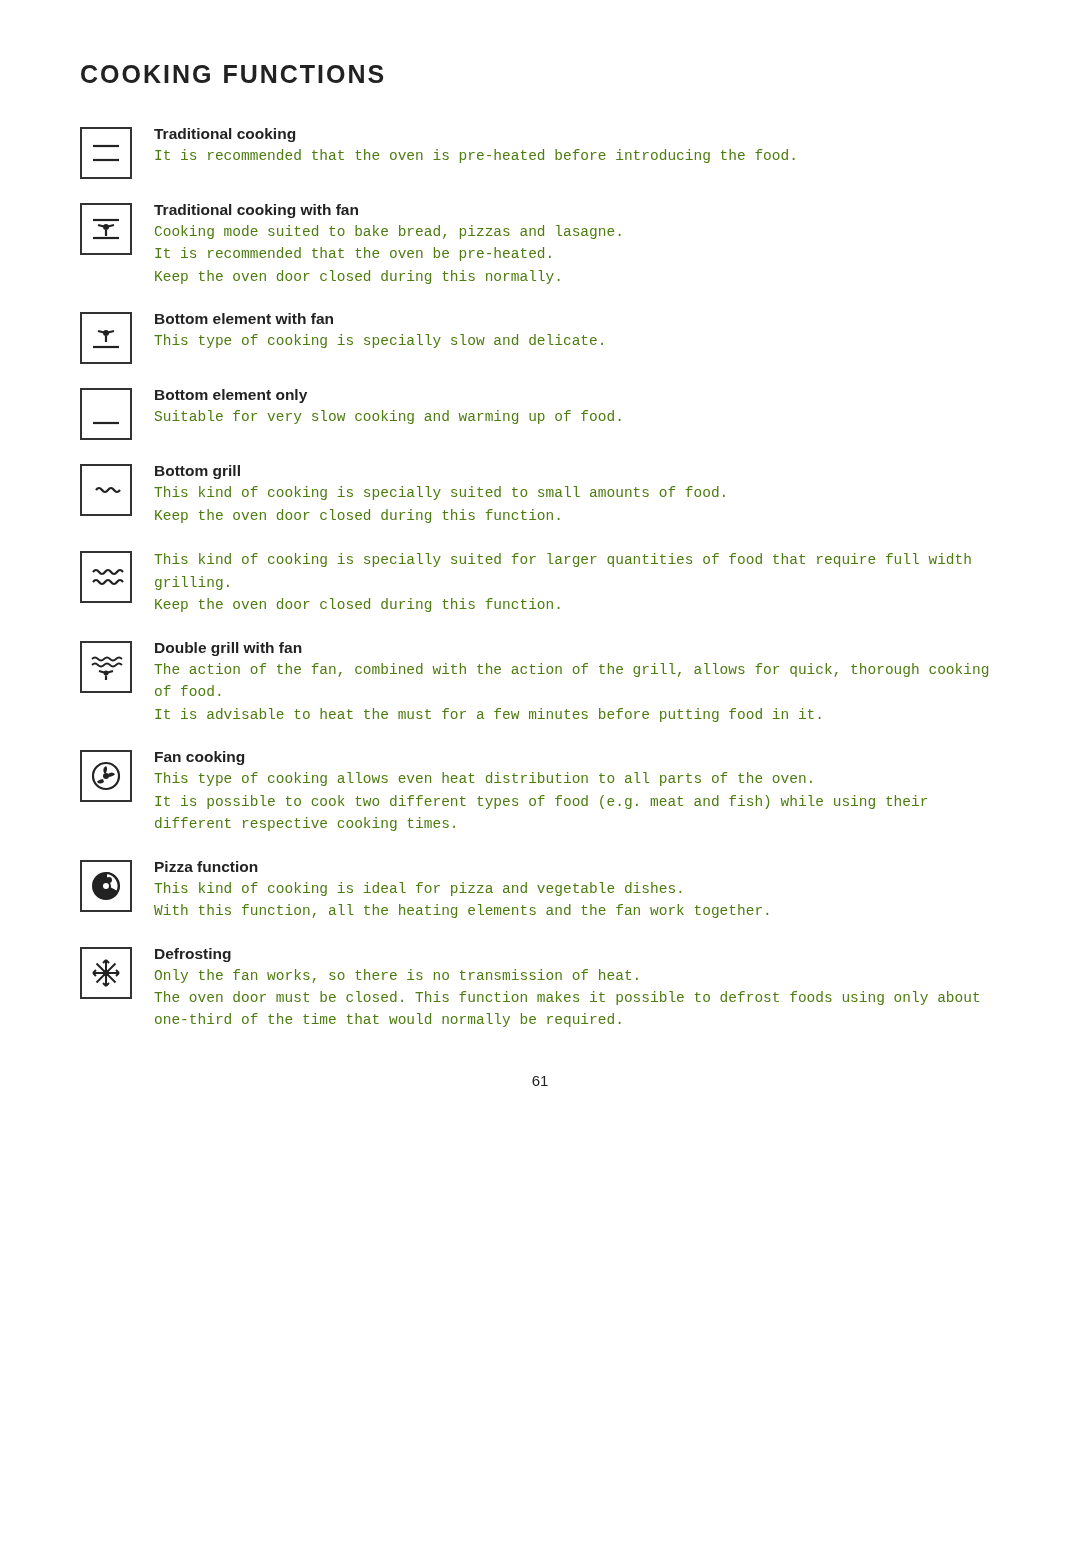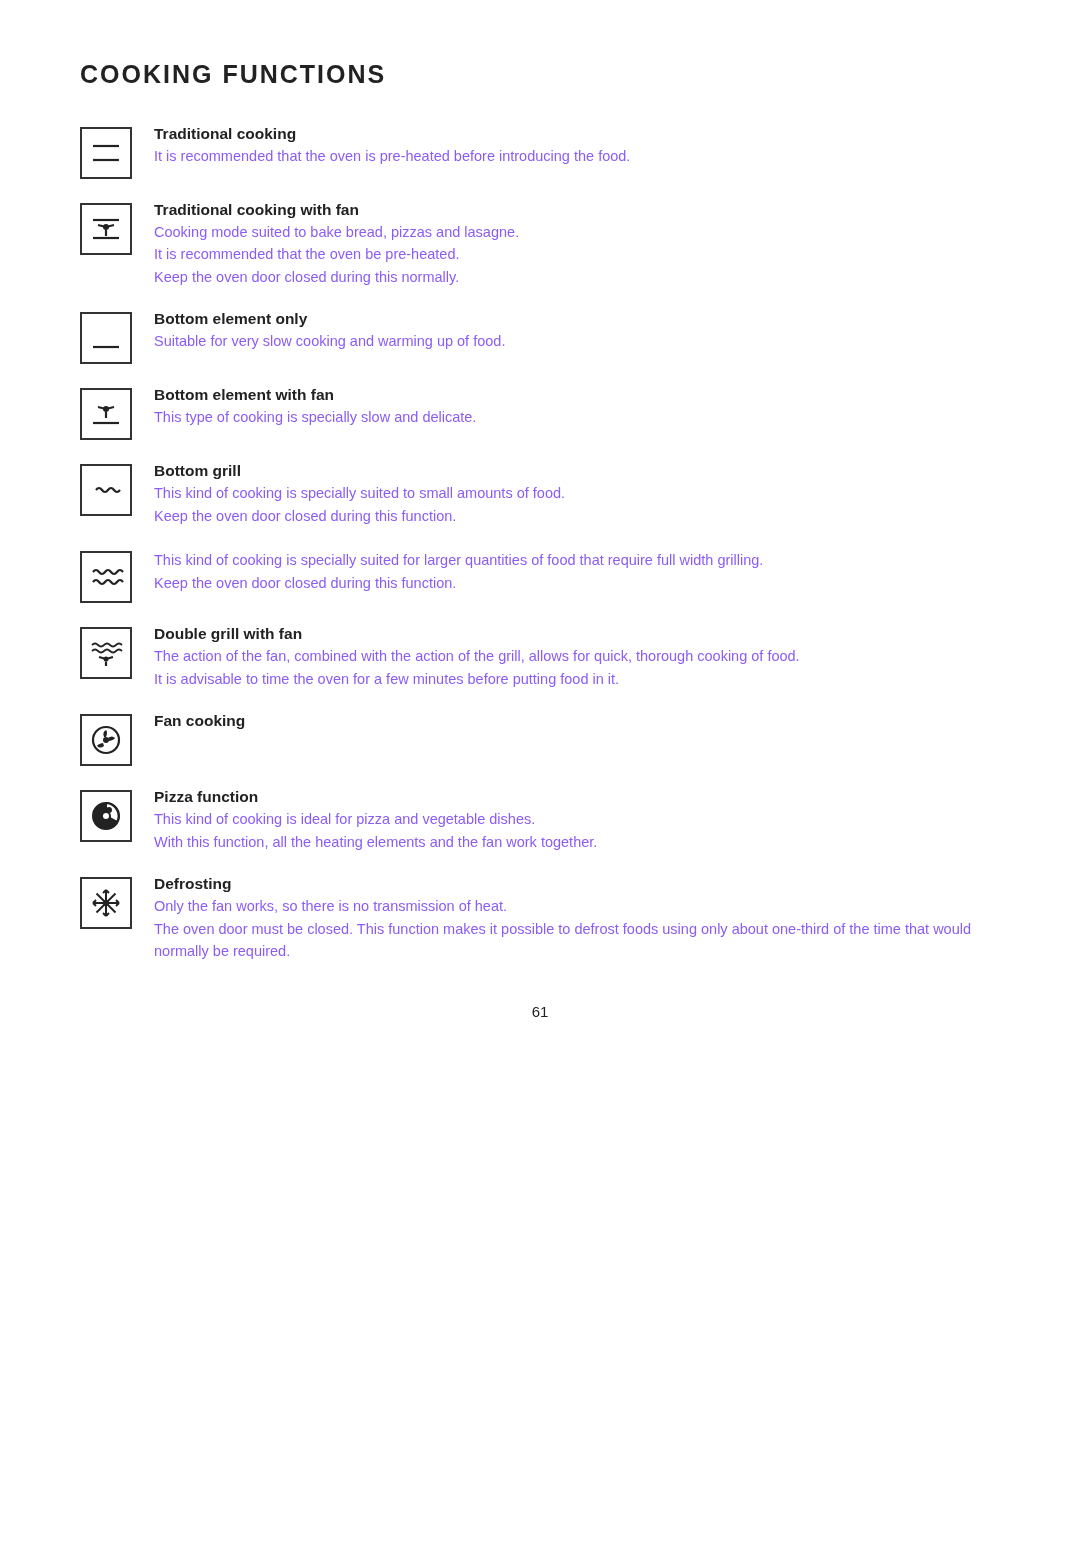--- a/index.html
+++ b/index.html
@@ -44,21 +44,22 @@
       height: 36px;
     }
     .function-text .fn-title {
       font-weight: bold;
       margin-bottom: 2px;
       font-size: 15.5px;
     }
     .function-text .fn-desc {
       font-size: 14.5px;
       line-height: 1.55;
-      color: #8b5cf6;
+      color: #4d7c0f;
+      font-family: Liberation Mono, monospace;
     }
     .page-num {
       text-align: center;
       margin-top: 40px;
       font-size: 15px;
     }
   </style>
 </head>
 <body>
 
@@ -98,48 +99,48 @@
       <div class="fn-desc" style="white-space:pre-line">Cooking mode suited to bake bread, pizzas and lasagne.
 It is recommended that the oven be pre-heated.
 Keep the oven door closed during this normally.</div>
     </div>
   </li>
 
   <li class="function-item">
     <div class="icon-box">
       <svg viewBox="0 0 36 36" fill="none" stroke="#222" stroke-width="2.2">
         <line x1="5" y1="27" x2="31" y2="27"></line>
-      </svg>
-    </div>
-    <div class="function-text">
-      <div class="fn-title">Bottom element only</div>
-      <div class="fn-desc">Suitable for very slow cooking and warming up of food.</div>
-    </div>
-  </li>
-
-  <li class="function-item">
-    <div class="icon-box">
-      <svg viewBox="0 0 36 36" fill="none" stroke="#222" stroke-width="2.2">
-        <line x1="5" y1="27" x2="31" y2="27"></line>
 
         <circle cx="18" cy="13" r="3" fill="#222" stroke="none"></circle>
         <line x1="10" y1="11" x2="18" y2="13"></line>
         <line x1="26" y1="11" x2="18" y2="13"></line>
         <line x1="18" y1="16" x2="18" y2="22"></line>
       </svg>
     </div>
     <div class="function-text">
       <div class="fn-title">Bottom element with fan</div>
       <div class="fn-desc">This type of cooking is specially slow and delicate.</div>
     </div>
   </li>
 
   <li class="function-item">
     <div class="icon-box">
       <svg viewBox="0 0 36 36" fill="none" stroke="#222" stroke-width="2.2">
+        <line x1="5" y1="27" x2="31" y2="27"></line>
+      </svg>
+    </div>
+    <div class="function-text">
+      <div class="fn-title">Bottom element only</div>
+      <div class="fn-desc">Suitable for very slow cooking and warming up of food.</div>
+    </div>
+  </li>
+
+  <li class="function-item">
+    <div class="icon-box">
+      <svg viewBox="0 0 36 36" fill="none" stroke="#222" stroke-width="2.2">
 
         <path d="M8,18 Q11,14 14,18 Q17,22 20,18 Q23,14 26,18 Q29,22 32,18" stroke="#222" stroke-width="2.2" fill="none"></path>
       </svg>
     </div>
     <div class="function-text">
       <div class="fn-title">Bottom grill</div>
       <div class="fn-desc" style="white-space:pre-line">This kind of cooking is specially suited to small amounts of food.
 Keep the oven door closed during this function.</div>
     </div>
   </li>
@@ -167,37 +168,39 @@
 
         <circle cx="18" cy="24" r="2.5" fill="#222" stroke="none"></circle>
         <line x1="11" y1="22" x2="18" y2="24"></line>
         <line x1="25" y1="22" x2="18" y2="24"></line>
         <line x1="18" y1="26.5" x2="18" y2="31"></line>
       </svg>
     </div>
     <div class="function-text">
       <div class="fn-title">Double grill with fan</div>
       <div class="fn-desc" style="white-space:pre-line">The action of the fan, combined with the action of the grill, allows for quick, thorough cooking of food.
-It is advisable to time the oven for a few minutes before putting food in it.</div>
+It is advisable to heat the must for a few minutes before putting food in it.</div>
     </div>
   </li>
 
   <li class="function-item">
     <div class="icon-box">
       <svg viewBox="0 0 36 36" fill="none" stroke="#222" stroke-width="2.2">
         <circle cx="18" cy="18" r="13"></circle>
 
         <circle cx="18" cy="18" r="3" fill="#222" stroke="none"></circle>
         <path d="M18,15 Q20,10 18,8 Q14,10 16,15" fill="#222" stroke="none"></path>
         <path d="M21,19 Q26,18 27,16 Q24,13 20,16" fill="#222" stroke="none"></path>
         <path d="M15,21 Q10,22 9,24 Q12,27 16,24" fill="#222" stroke="none"></path>
       </svg>
     </div>
     <div class="function-text">
       <div class="fn-title">Fan cooking</div>
+      <div class="fn-desc" style="white-space:pre-line">This type of cooking allows even heat distribution to all parts of the oven.
+It is possible to cook two different types of food (e.g. meat and fish) while using their different respective cooking times.</div>
     </div>
   </li>
 
   <li class="function-item">
     <div class="icon-box">
       <svg viewBox="0 0 36 36" fill="none" stroke="#222" stroke-width="2">
 
         <circle cx="18" cy="18" r="13" fill="#222"></circle>
 
         <path d="M18,18 L18,5 A13,13 0 0,1 29,24 Z" fill="white"></path>

